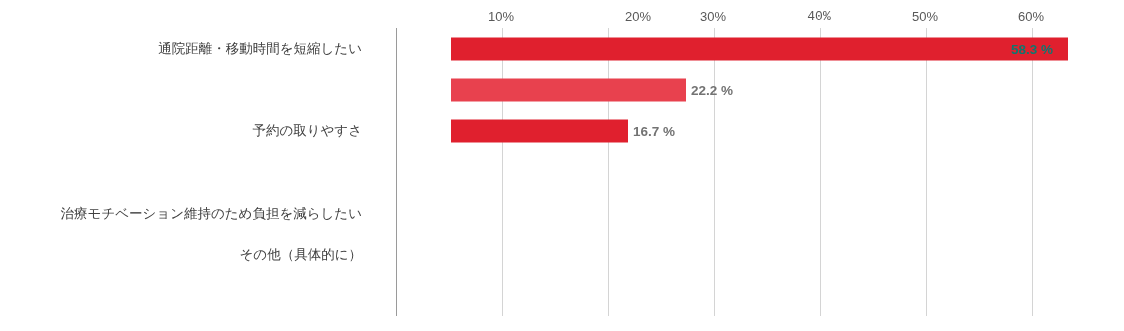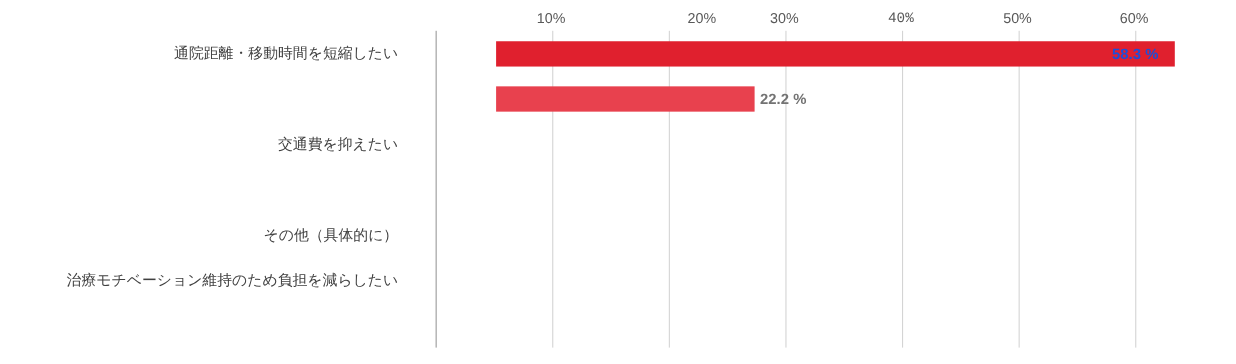--- a/index.html
+++ b/index.html
@@ -100,21 +100,21 @@
   .bar-value {
     position: absolute;
     top: 50%;
     transform: translateY(-50%);
     font-size: 13.5px;
     font-weight: bold;
     color: #737373;
     white-space: nowrap;
   }
   .bar-value.inside {
-    color: #1d4ed8;
+    color: #0f766e;
   }
 </style>
 </head>
 <body>
 
 <div id="chart-root">
 
   <div class="x-axis-labels">
     <span class="x-tick-label" style="left:501px;">10%</span>
     <span class="x-tick-label" style="left:638px;">20%</span>
@@ -144,37 +144,41 @@
     </div>
 
     <div class="row">
       <div class="bar-wrap">
         <div class="bar light" style="width:235px;"></div>
         <div class="bar-value" style="left:240px;">22.2 %</div>
       </div>
     </div>
 
     <div class="row">
-      <div class="cat-label">交通費を抑えたい</div>
+      <div class="cat-label">予約の取りやすさ</div>
+      <div class="bar-wrap">
+        <div class="bar" style="width:177px;"></div>
+        <div class="bar-value" style="left:182px;">16.7 %</div>
+      </div>
     </div>
 
     <div class="row">
     </div>
 
 
     <div class="row">
-      <div class="cat-label">その他（具体的に）</div>
+      <div class="cat-label">治療モチベーション維持のため負担を減らしたい</div>
       <div class="bar-wrap">
         <div class="bar" style="width:0px;"></div>
         <div class="bar-value" style="left:6px;"></div>
       </div>
     </div>
 
     <div class="row">
-      <div class="cat-label">治療モチベーション維持のため負担を減らしたい</div>
+      <div class="cat-label">その他（具体的に）</div>
       <div class="bar-wrap">
         <div class="bar" style="width:0px;"></div>
         <div class="bar-value" style="left:6px;"></div>
       </div>
     </div>
 
   </div>
 </div>
 
 </body></html>

